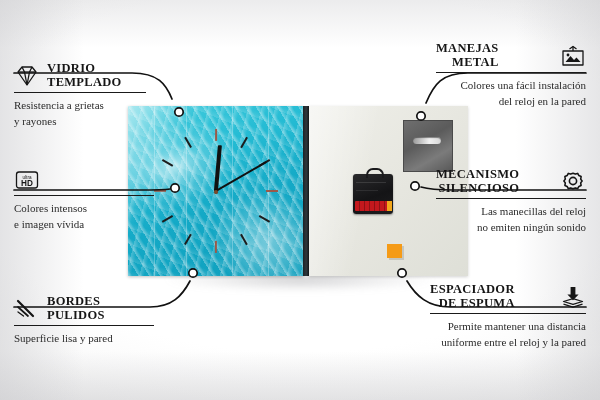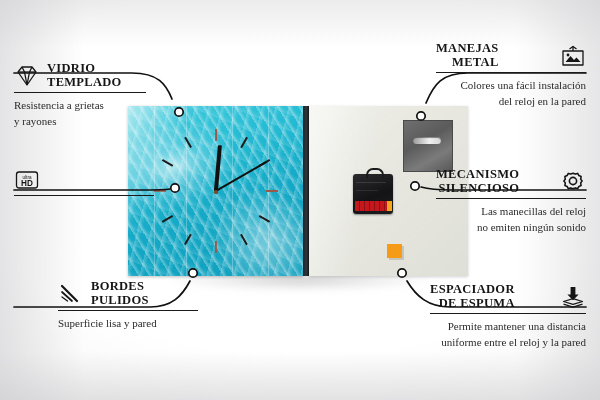--- a/index.html
+++ b/index.html
@@ -187,23 +187,25 @@
 
   <div class="co left" style="left:14px;top:168px;width:140px;">
     <div class="hdrow">
       <svg class="ic" viewBox="0 0 26 24">
         <rect x="2.5" y="4" width="21" height="16" rx="2.5" fill="none" stroke="#161616" stroke-width="1.3"></rect>
         <text x="13" y="11" font-family="Liberation Sans, sans-serif" font-size="4.6" text-anchor="middle" fill="#161616">ultra</text>
         <text x="13" y="18" font-family="Liberation Sans, sans-serif" font-size="8.2" font-weight="bold" text-anchor="middle" fill="#161616">HD</text>
       </svg>
     </div>
     <div class="rule"></div>
-  </div>
-
-  <div class="co left" style="left:14px;top:280px;width:140px;margin-left:44px;">
+    <div class="bd">Colores intensos
+e imagen vívida</div>
+  </div>
+
+  <div class="co left" style="left:14px;top:295px;width:140px;">
     <div class="hdrow">
       <svg class="ic" viewBox="0 0 26 24">
         <g stroke="#161616" stroke-linecap="round" fill="none">
           <path d="M4 4 L19 19" stroke-width="2.2"></path>
           <path d="M4 10 L14 19" stroke-width="1.7"></path>
           <path d="M4 15 L9.5 19" stroke-width="1.3"></path>
         </g>
       </svg>
       <span class="hd hdbox">BORDES
 PULIDOS</span>

